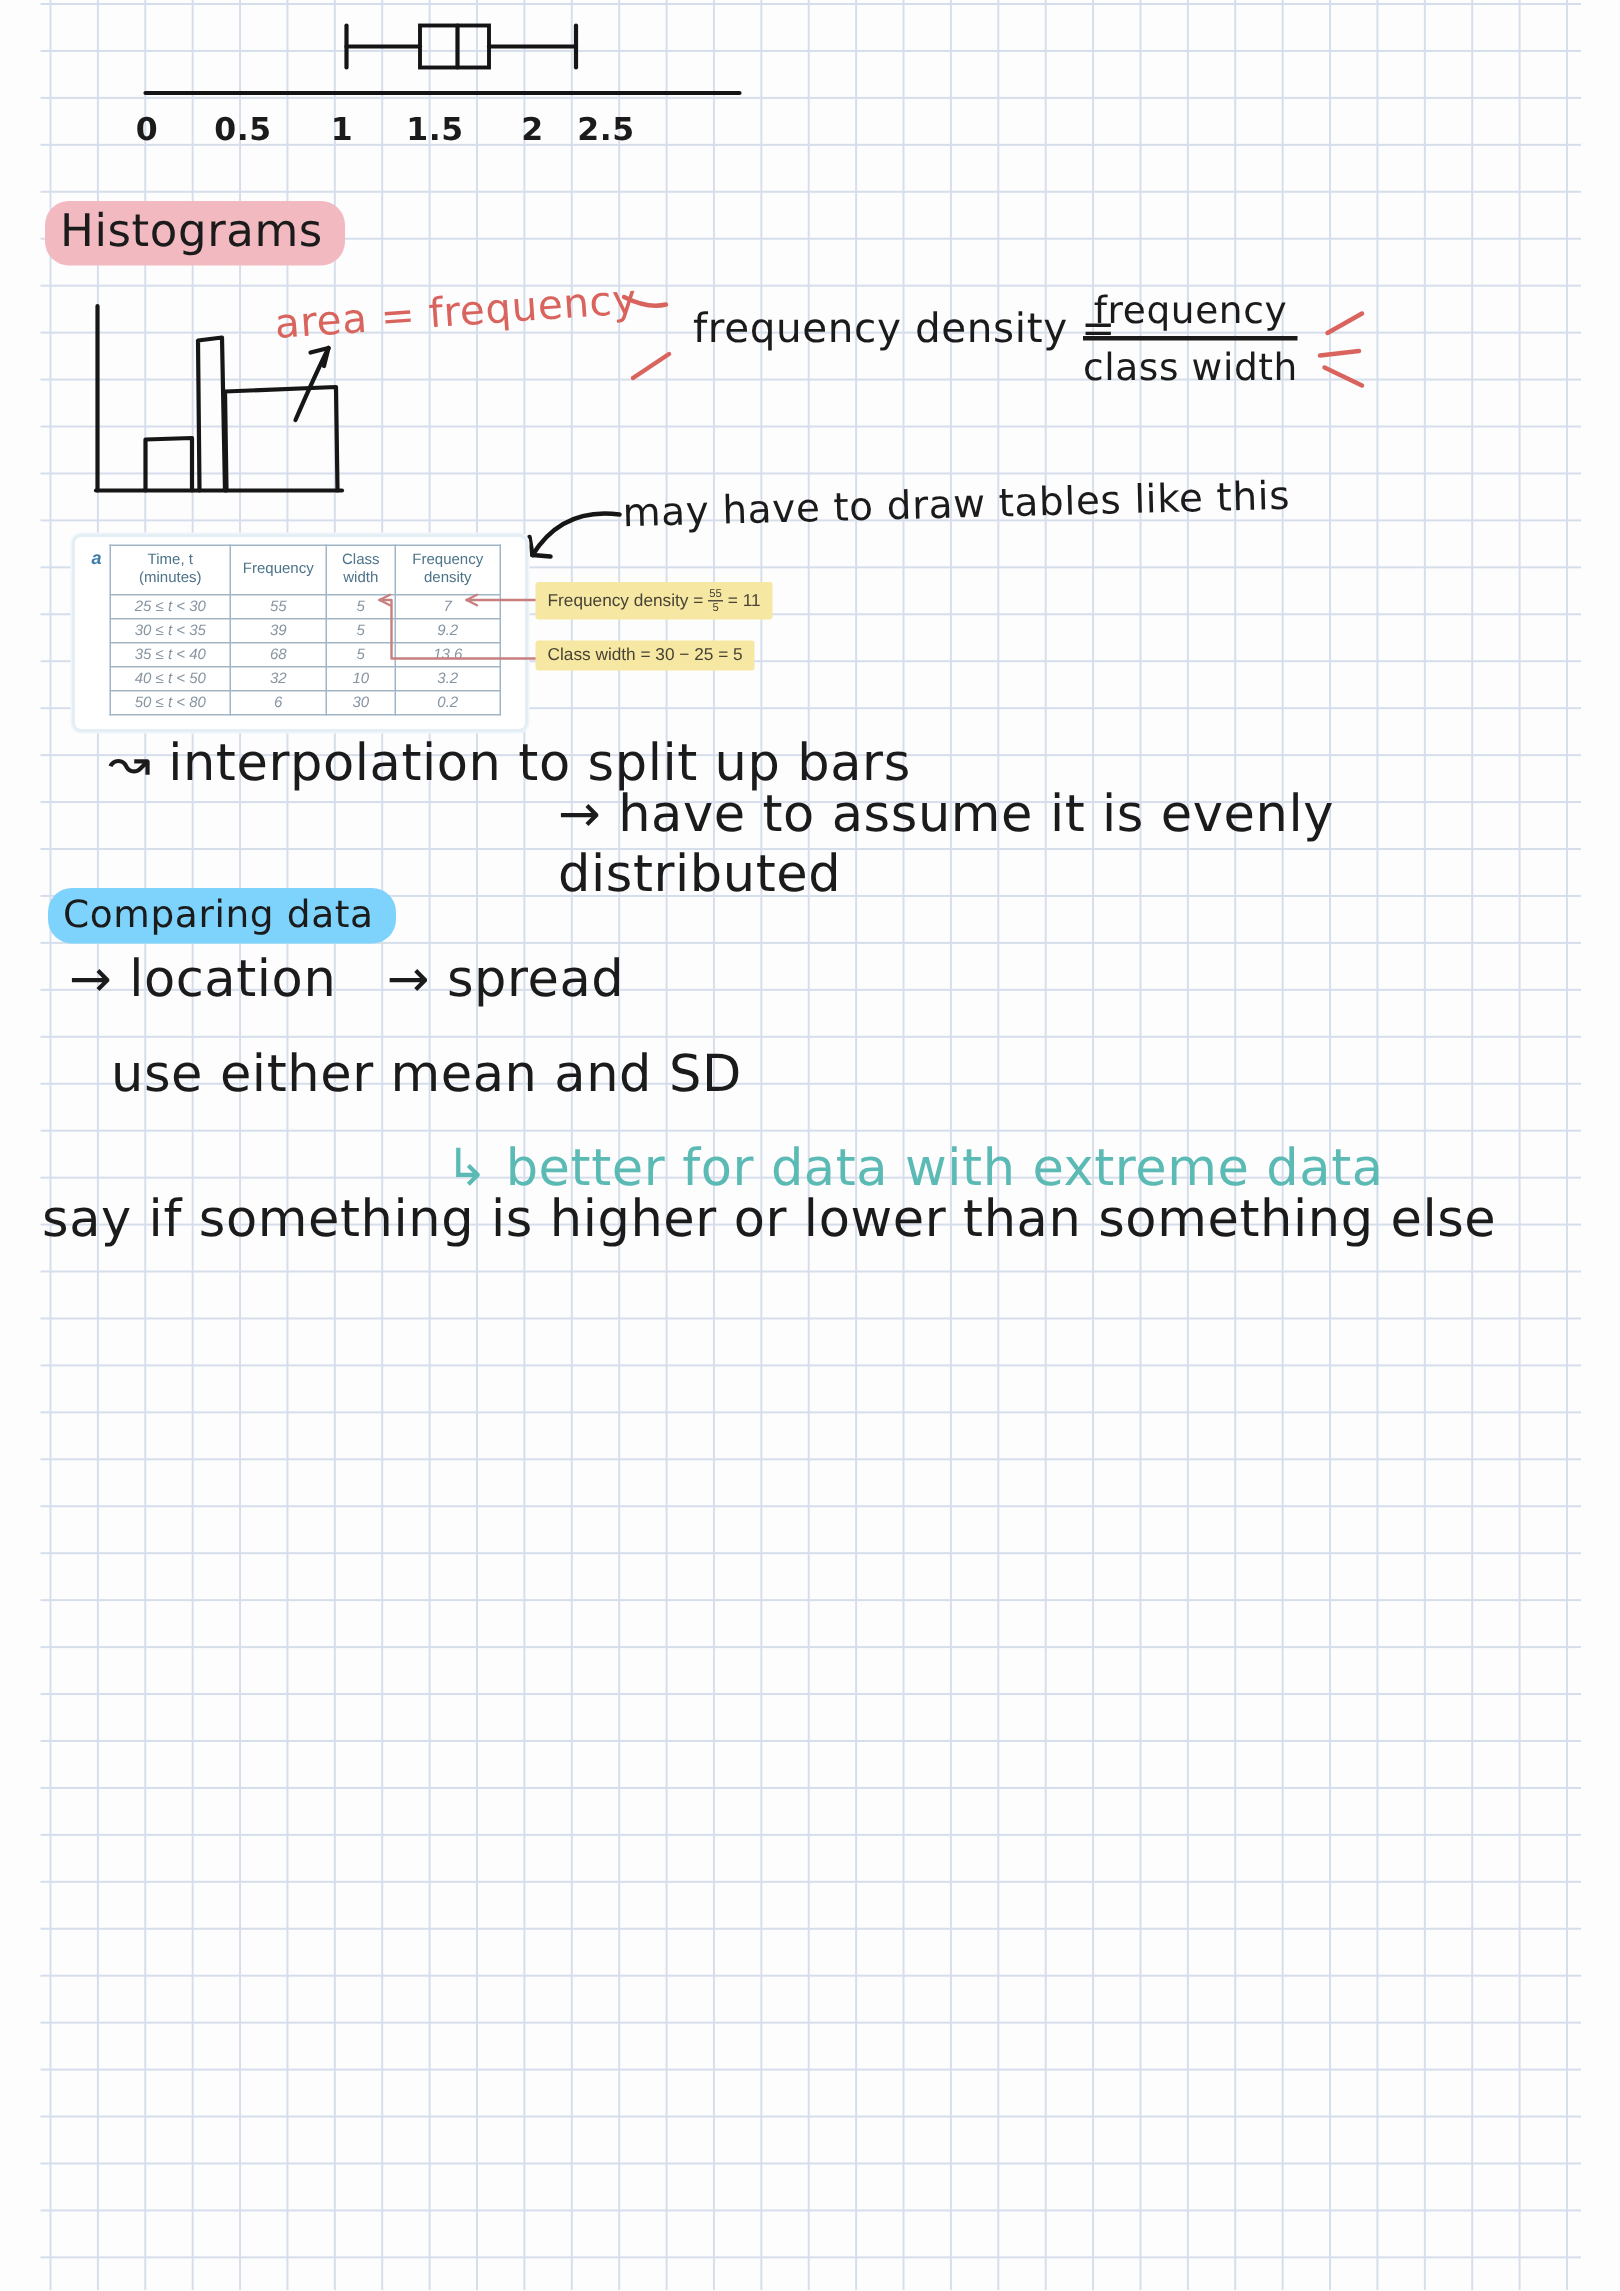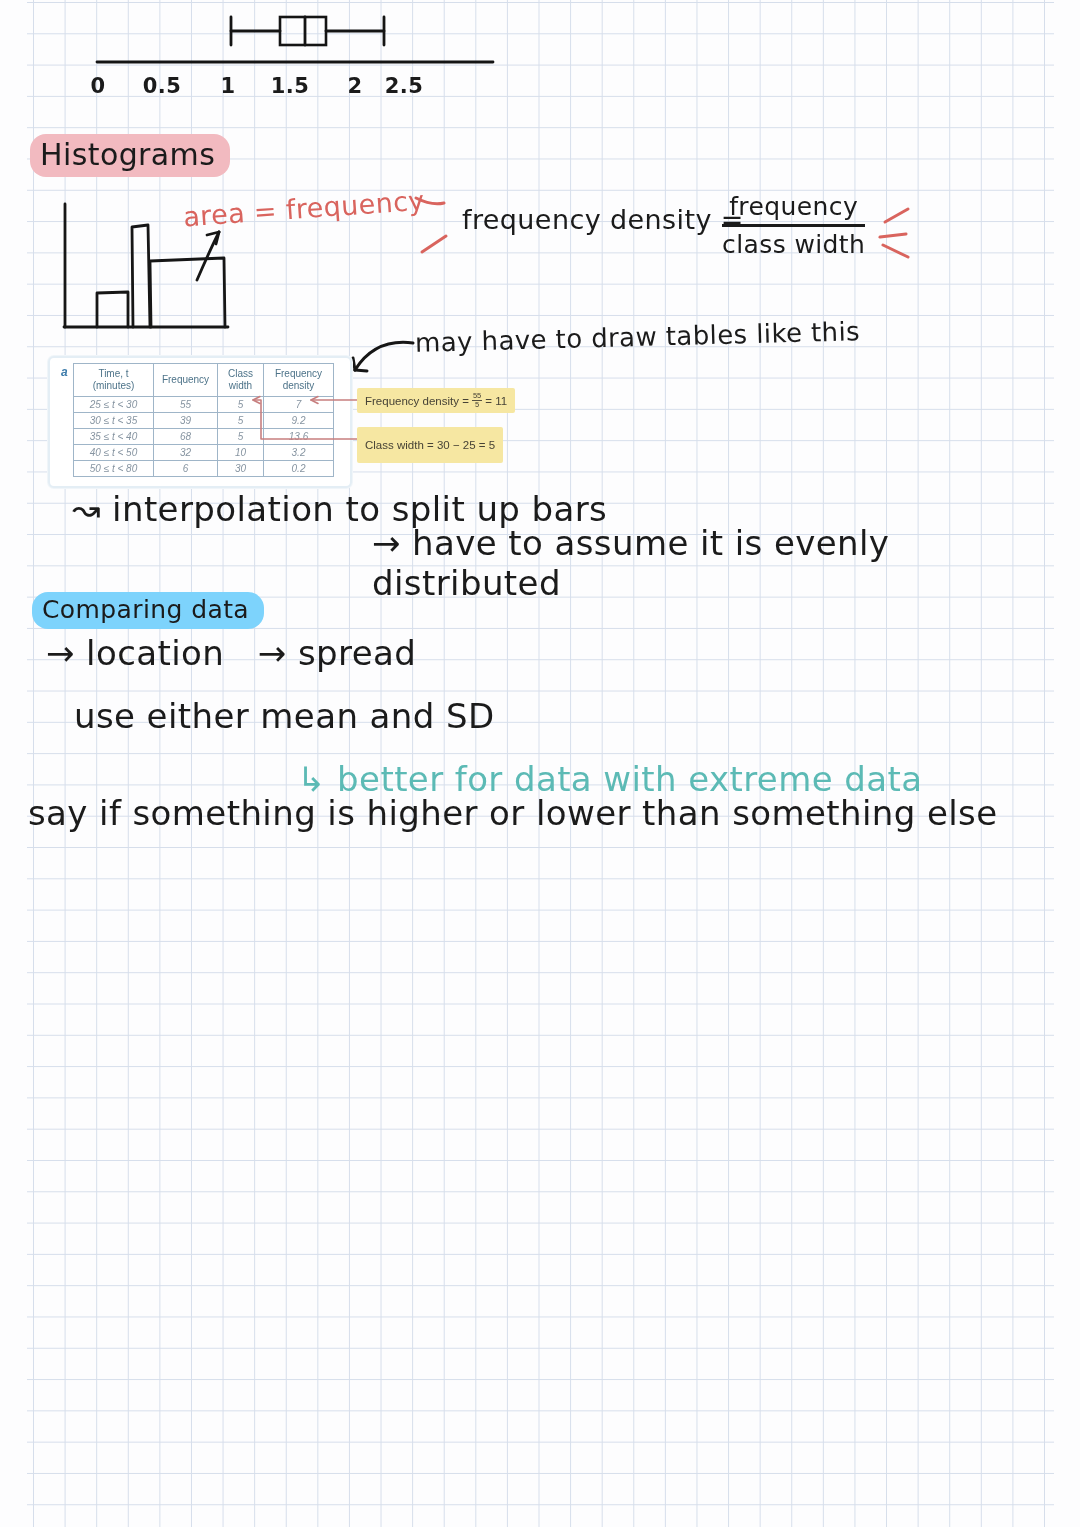--- a/index.html
+++ b/index.html
@@ -187,21 +187,21 @@
   </svg>
 
   <div class="callout" style="left:357px;top:388px;height:25px;">
     <span>Frequency density = </span>
     <span class="mini-frac">
       <span class="mnum">55</span>
       <span>5</span>
     </span>
     <span> = 11</span>
   </div>
-  <div class="callout" style="left:357px;top:427px;height:36px;">
+  <div class="callout" style="left:357px;top:427px;height:20px;">
     <span>Class width = 30 − 25 = 5</span>
   </div>
 
   <div class="abs hand note" style="left:72px;top:489px;">↝ interpolation to split up bars</div>
   <div class="abs hand note" style="left:372px;top:523px;">→ have to assume it is evenly distributed</div>
 
   <div class="abs" style="left:32px;top:592px;">
     <span class="hl-pill hand" style="background:#7dd3fc;font-size:25px;">Comparing data</span>
   </div>
   <div class="abs hand note" style="left:46px;top:633px;white-space:pre;">→ location   → spread</div>

